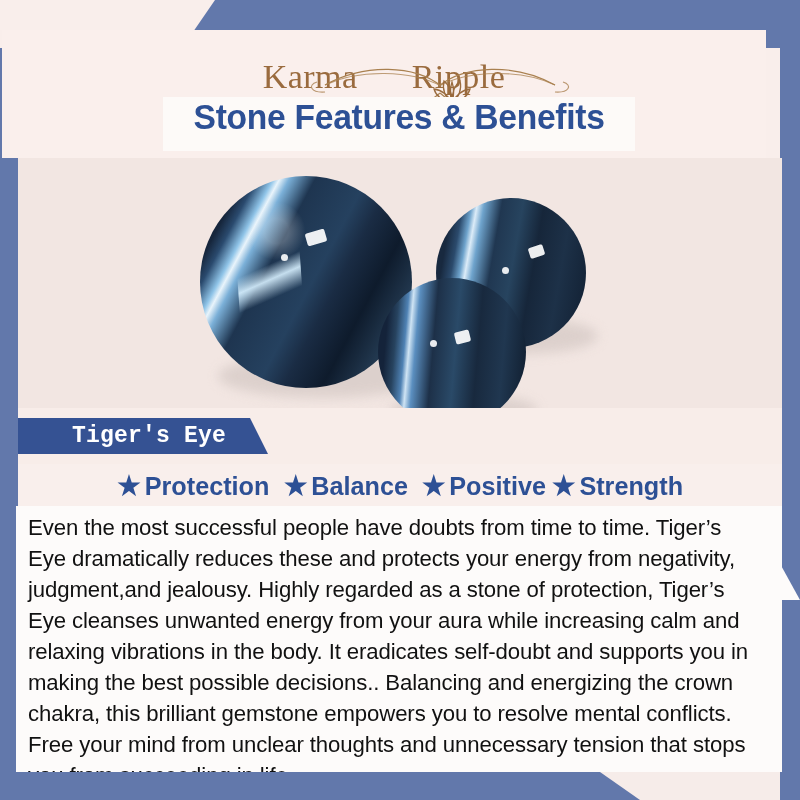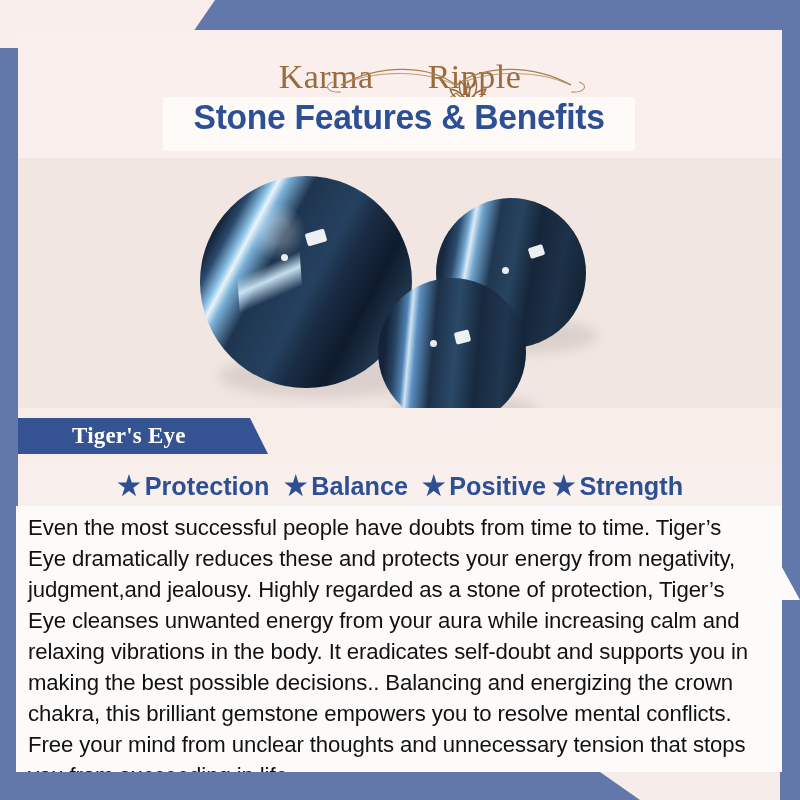--- a/index.html
+++ b/index.html
@@ -42,21 +42,21 @@
     background:#f6ece9;
   }
   .bottom-wedge-blue{
     position:absolute;left:0;bottom:0;width:640px;height:28px;
     background:#6278ab;
     clip-path:polygon(0 0, 600px 0, 640px 28px, 0 28px);
   }
 
   
   .header{
-    position:absolute;left:18px;top:30px;width:764px;height:128px;
+    position:absolute;left:2px;top:30px;width:764px;height:128px;
     background:#faefec;
   }
   .logo{
     position:absolute;left:0;right:0;top:14px;height:66px;
     display:flex;align-items:center;justify-content:center;
   }
   .logo svg{display:block;}
   .logo-word{
     font-family:"Liberation Serif", serif;
     font-size:34px;color:#9a6b3e;letter-spacing:.5px;
@@ -114,21 +114,21 @@
   
   .name-banner{
     position:absolute;left:18px;top:418px;width:250px;height:36px;
     background:#355293;
     clip-path:polygon(0 0, 232px 0, 250px 36px, 0 36px);
     display:flex;align-items:center;
   }
   .name-banner span{
     color:#ffffff;font-size:23px;font-weight:bold;
     padding-left:54px;letter-spacing:.2px;
-    font-family:Liberation Serif, serif;
+    font-family:Liberation Mono, monospace;
   }
   .banner-row{
     position:absolute;left:18px;top:408px;width:764px;height:56px;
     background:#f8ede9;
   }
 
   
   .benefits{
     position:absolute;left:18px;top:464px;width:764px;height:44px;
     background:#f9efec;

